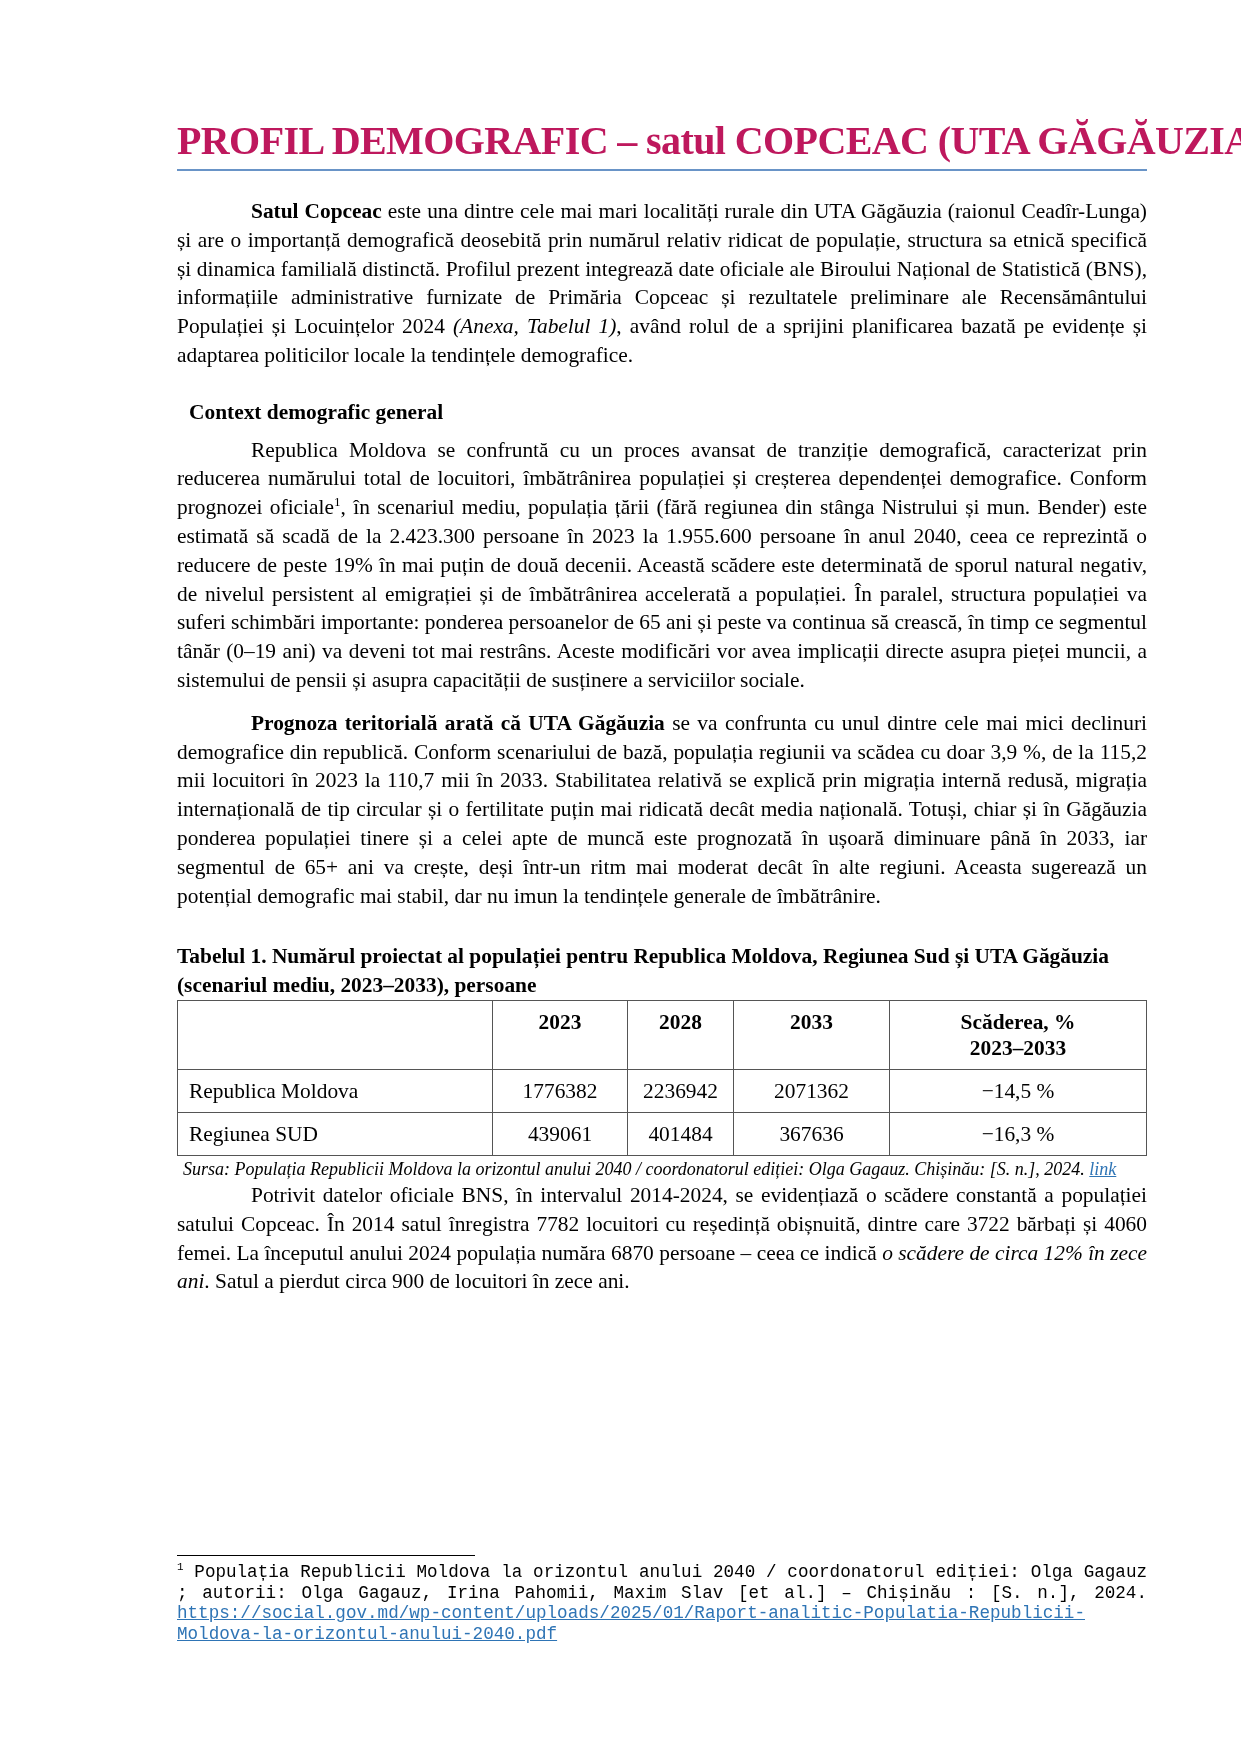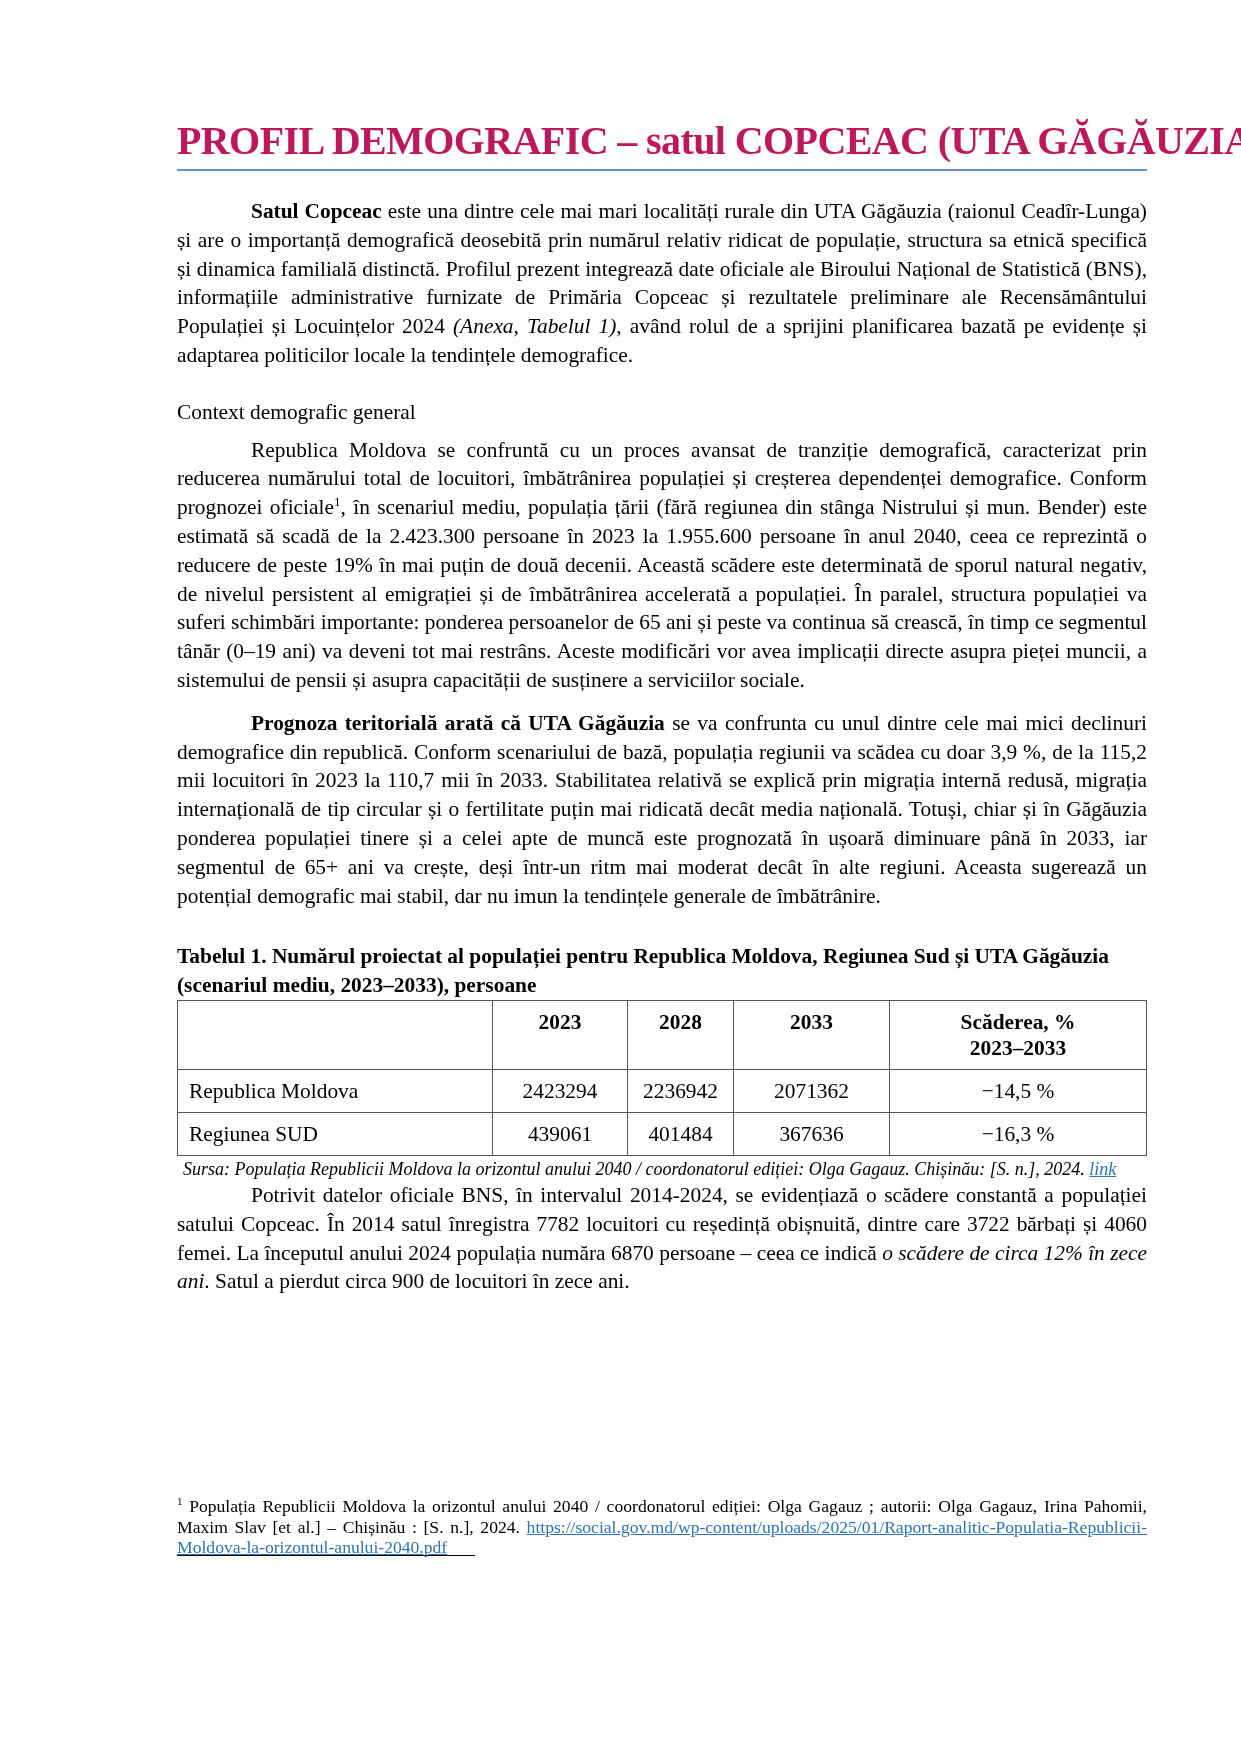--- a/index.html
+++ b/index.html
@@ -11,35 +11,35 @@
     .page { position: absolute; left: 0; top: 0; width: 1241px; height: 1755px; }
     .content { position: absolute; left: 177px; top: 118px; width: 970px; }
     .title {
       font-size: 40px; color: #be185d; line-height: 46px; margin: 0;
       letter-spacing: -0.6px; white-space: nowrap;
     }
     .title-rule { height: 2px; background: #4f81bd; margin-top: 5px; opacity: .85; }
     p { margin: 0; font-size: 21.4px; line-height: 28.8px; text-align: justify; }
     .indent { text-indent: 74px; }
     .sec1 { margin-top: 26px; }
-    .heading { font-weight: normal; font-size: 21.4px; line-height: 28.8px; margin: 0; }
+    .heading { font-weight: bold; font-size: 21.4px; line-height: 28.8px; margin: 12px; }
     .h-context { margin-top: 28px; margin-bottom: 9px; }
     .p-gap { margin-top: 14px; }
     .tbl-caption { font-weight: bold; font-size: 21.4px; line-height: 28.8px; margin-top: 32px; text-align: left; }
     table { border-collapse: collapse; width: 970px; font-size: 21.4px; }
     td, th { border: 1px solid #555; padding: 8px 4px; line-height: 26px; }
     th { font-weight: bold; text-align: center; vertical-align: top; height: 52px; }
     td.num { text-align: center; }
     td.num-right { text-align: right; padding-right: 22px; }
     td.label { text-align: left; padding-left: 11px; }
     .src { font-style: italic; font-size: 18px; line-height: 23px; margin-top: 2px; padding-left: 6px; }
     a, .link { color: #2e74b5; text-decoration: underline; }
     .h-satul { margin-top: 33px; }
     .footnote-rule { position: absolute; left: 177px; top: 1555px; width: 298px; height: 1px; background: #000; }
-    .footnotes { position: absolute; left: 177px; top: 1496px; width: 970px; }
+    .footnotes { position: absolute; left: 177px; top: 1562px; width: 970px; font-family: Liberation Mono, monospace; }
     .footnotes p { font-size: 17.6px; line-height: 20.5px; }
     sup { font-size: 0.62em; line-height: 0; vertical-align: super; }
   </style>
 </head>
 <body>
 
 <div class="page">
   <div class="content">
 
     <h1 class="title">PROFIL DEMOGRAFIC – satul COPCEAC (UTA GĂGĂUZIA)</h1>
@@ -61,21 +61,21 @@
           <th style="width:306px"></th>
           <th style="width:126px">2023</th>
           <th style="width:97px">2028</th>
           <th style="width:147px">2033</th>
           <th><span>Scăderea, %</span><br><span>2023–2033</span></th>
         </tr>
       </thead>
       <tbody>
         <tr>
           <td class="label">Republica Moldova</td>
-          <td class="num">2423294</td>
+          <td class="num">1776382</td>
           <td class="num">2236942</td>
           <td class="num">2071362</td>
           <td class="num">−14,5 %</td>
         </tr>
         <tr>
           <td class="label">Regiunea SUD</td>
           <td class="num">439061</td>
           <td class="num">401484</td>
           <td class="num">367636</td>
           <td class="num">−16,3 %</td>

